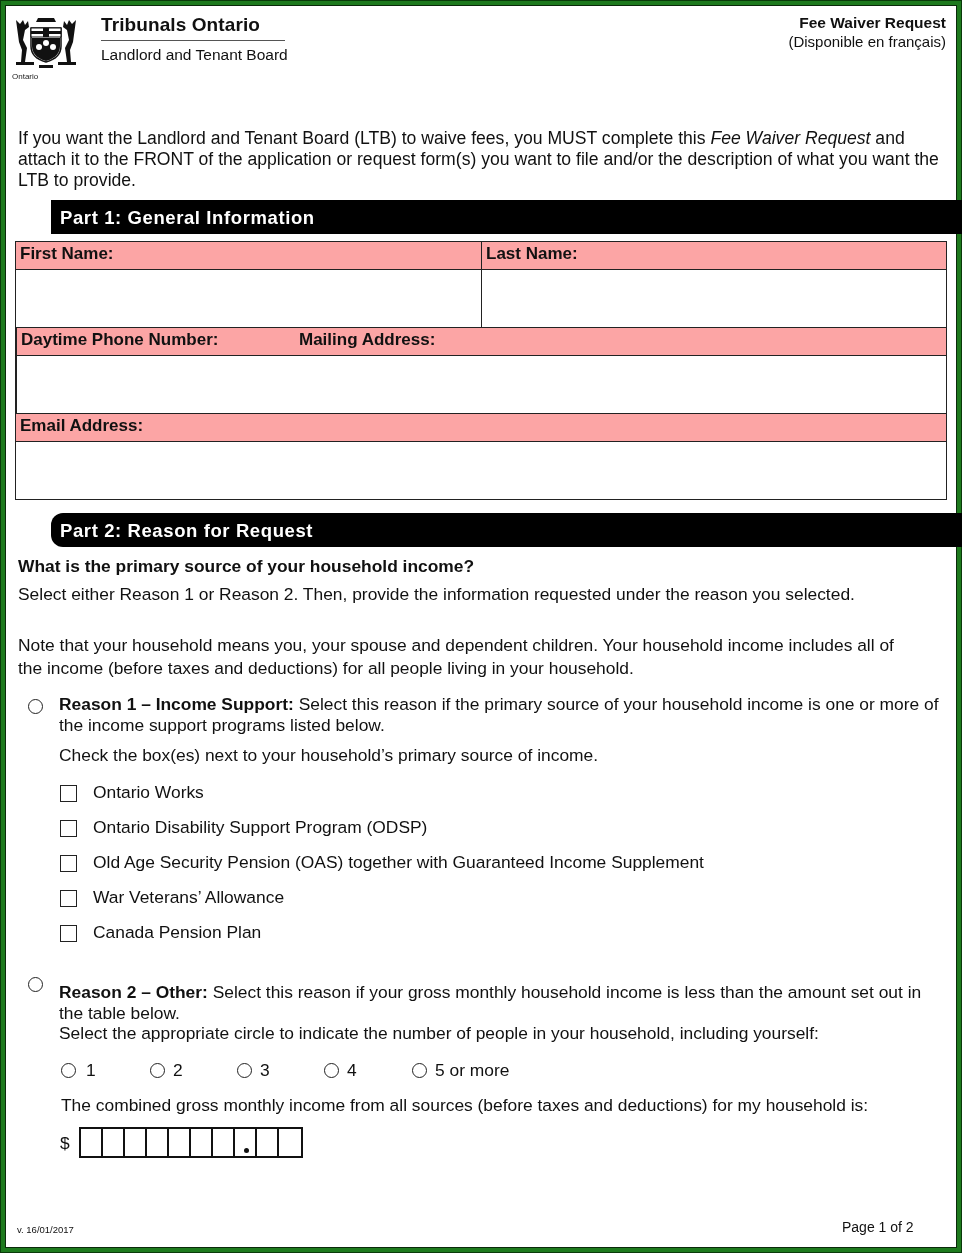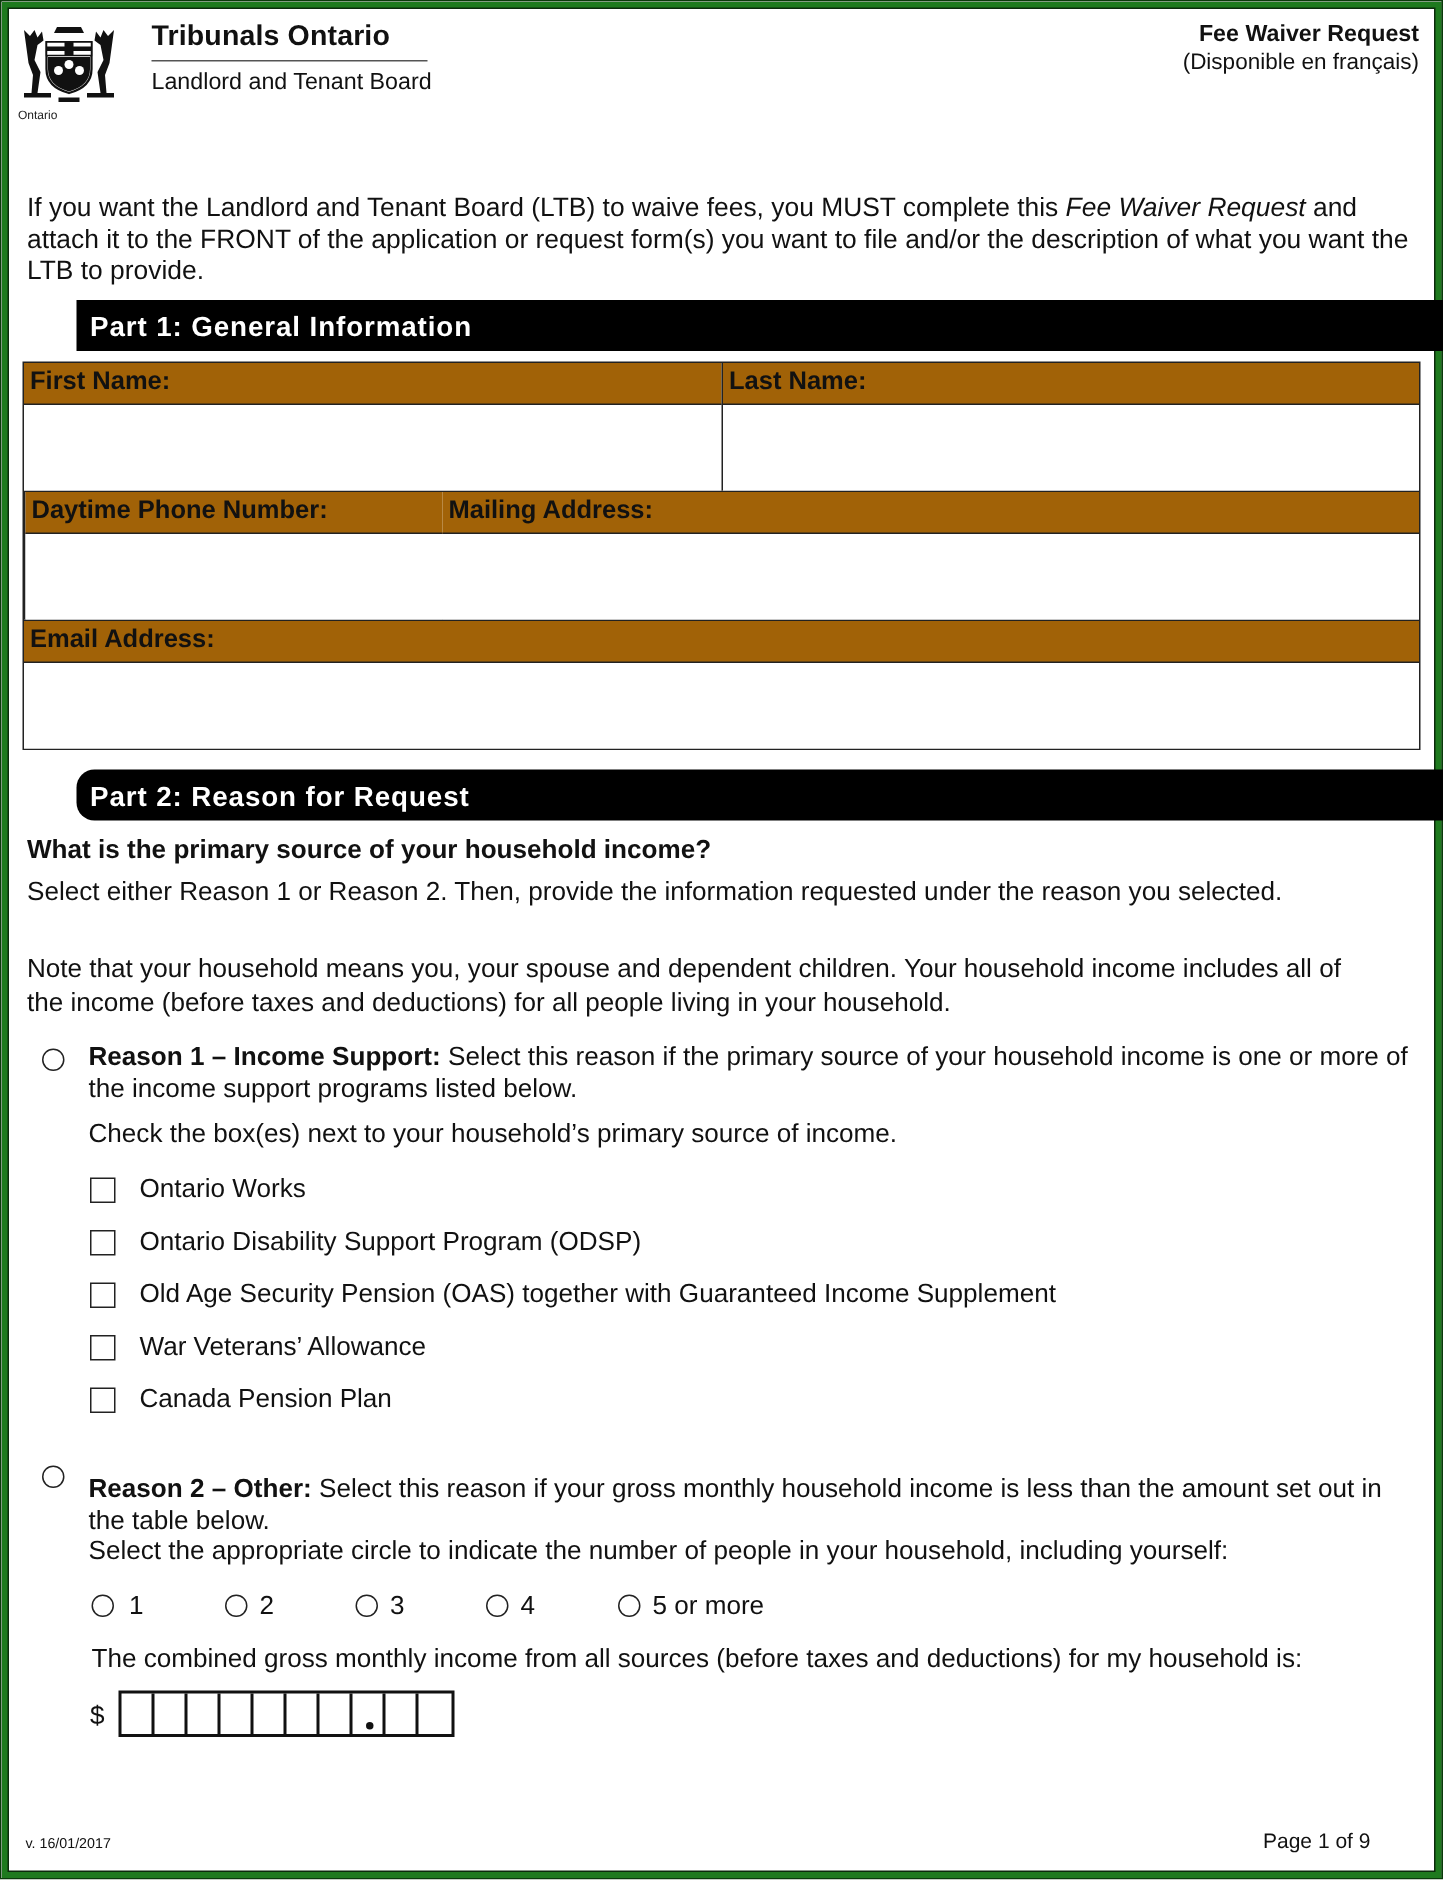--- a/index.html
+++ b/index.html
@@ -26,21 +26,21 @@
   .intro { left: 18px; top: 128px; width: 930px; font-size: 17.6px; font-weight: normal; line-height: 21px; }
   .intro i { font-style: italic; }
   .part-bar {
     position: absolute; left: 15px; width: 931px; height: 34px; background: #000;
     color: #fff; font-weight: bold; font-size: 18.5px; letter-spacing: 0.6px;
     box-sizing: border-box; padding: 7px 0 0 9px; margin-left: 36px;
   }
   .grid { position: absolute; left: 15px; top: 241px; width: 932px; border: 1px solid #222; box-sizing: border-box; }
   .row { display: flex; }
   .cell { box-sizing: border-box; }
-  .lab { background: #a16207; height: 25px; font-size: 17px; font-weight: bold; padding: 2px 0 0 4px; border-bottom: 1px solid #222; }
+  .lab { background: #fca5a5; height: 25px; font-size: 17px; font-weight: bold; padding: 2px 0 0 4px; border-bottom: 1px solid #222; }
   .inp { height: 57px; border: none; outline: none; width: 100%; display: block; background: #fff; font-family: "Liberation Sans", sans-serif; font-size: 16px; padding: 0 6px; box-sizing: border-box; }
   .vsep { border-left: 1px solid #222; }
   .hsep { border-top: 1px solid #222; }
   .t { position: absolute; font-size: 17.4px; line-height: 23px; }
   .b { font-weight: bold; }
   .radio { position: absolute; width: 15px; height: 15px; border: 1.3px solid #222; border-radius: 50%; box-sizing: border-box; background:#fff; }
   .cbx { position: absolute; width: 17px; height: 17px; border: 1.3px solid #222; box-sizing: border-box; background:#fff; }
   .opt-label { position: absolute; font-size: 17.4px; }
   .money { position: absolute; left: 79px; top: 1127px; height: 31px; display: flex; border: 2px solid #111; box-sizing: border-box; }
   .money .mc { width: 22px; height: 27px; border-right: 2px solid #111; box-sizing: border-box; position: relative; }
@@ -164,13 +164,13 @@
   <div class="mc"></div>
   <div class="mc"></div>
   <div class="mc"></div>
   <div class="mc"></div>
   <div class="mc"><span></span><span class="dot"></span></div>
   <div class="mc"></div>
   <div class="mc"></div>
 </div>
 
 <div class="abs footer-left">v. 16/01/2017</div>
-<div class="abs footer-right">Page 1 of 9</div>
+<div class="abs footer-right">Page 1 of 2</div>
 
 </body></html>

